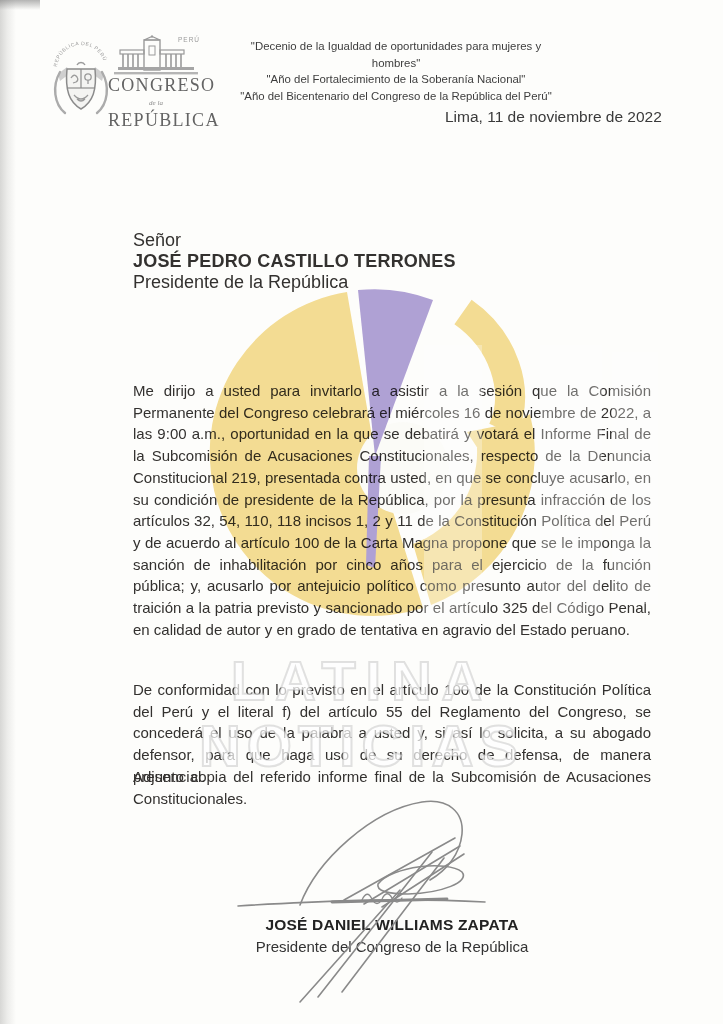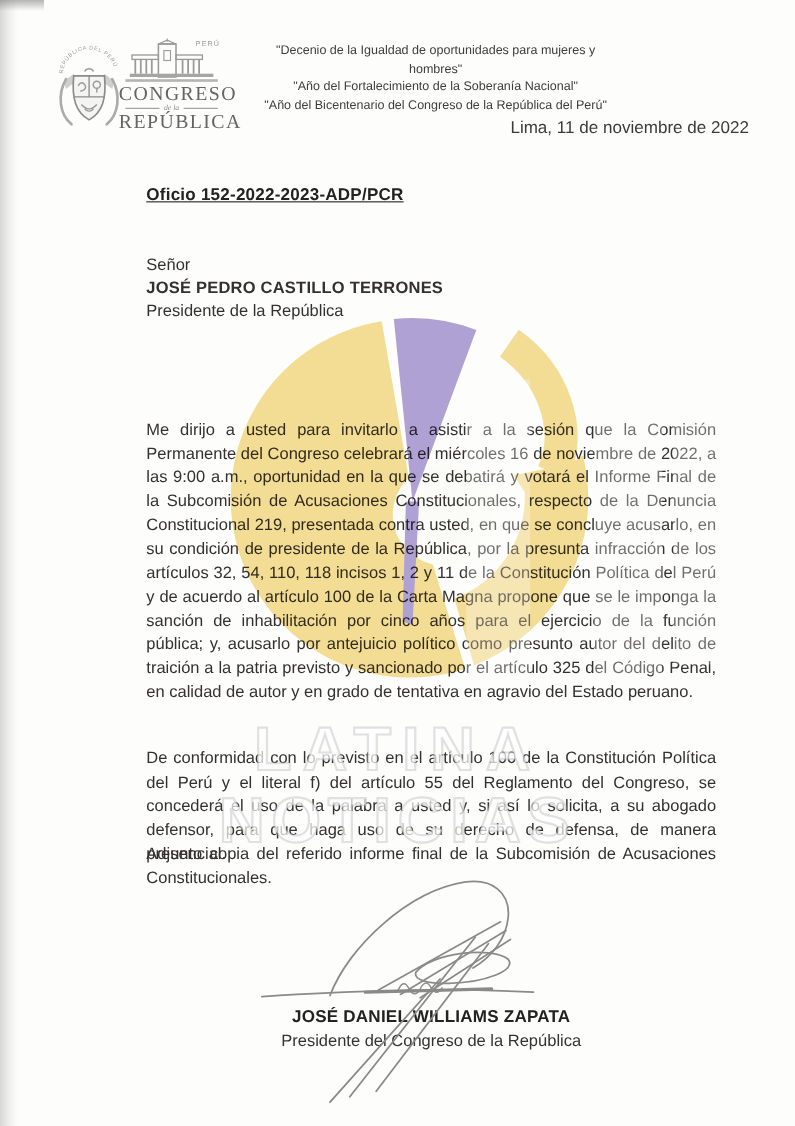--- a/index.html
+++ b/index.html
@@ -21,35 +21,35 @@
     position:absolute;left:0;top:0;width:40px;height:10px;
     background:linear-gradient(180deg,rgba(120,120,120,.55),rgba(120,120,120,0));
     z-index:6;
   }
   
   .coat{position:absolute;left:50px;top:36px;z-index:2;}
   .congress{position:absolute;left:108px;top:34px;width:96px;text-align:center;z-index:2;
     font-family:"Liberation Serif", serif;color:#6e6e6e;}
   .congress .building{display:block;margin:0 auto;}
   .congress .c-word{font-size:18px;letter-spacing:1.3px;color:#646464;line-height:15px;}
-  .congress .c-mid{display:flex;align-items:center;gap:4px;margin:1px 6px;}
+  .congress .c-mid{display:flex;align-items:center;gap:4px;margin:1px 6px;flex-direction:column;}
   .congress .c-mid .ln{flex:1;border-top:1px solid #9a9a9a;}
   .congress .c-mid .dela{font-size:7px;font-style:italic;color:#8a8a8a;white-space:nowrap;}
   .mottos{
     position:absolute;left:228px;top:38px;width:336px;text-align:center;
     font-size:11.4px;line-height:16.5px;color:#3d3d3d;z-index:2;
   }
-  .date-line{position:absolute;left:445px;top:108px;font-size:15.5px;color:#3a3a3a;z-index:2;margin-left:19px;}
+  .date-line{position:absolute;left:445px;top:108px;font-size:15.5px;color:#3a3a3a;z-index:2;}
   
   .refnum{
     position:absolute;left:133px;top:169px;
     font-size:15.5px;font-weight:bold;color:#222;
     text-decoration:underline;letter-spacing:.2px;z-index:2;
   }
-  .addr{position:absolute;left:133px;top:230px;font-size:15px;line-height:21px;z-index:2;}
+  .addr{position:absolute;left:133px;top:230px;font-size:18px;line-height:21px;z-index:2;}
   .addr .bold{font-weight:bold;letter-spacing:.2px;}
   .addr .under{text-decoration:underline;}
   .para{
     position:absolute;left:133px;width:518px;
     font-size:15px;line-height:21.7px;text-align:justify;z-index:1;
     color:#33312f;
   }
   #p1{top:380px;}
   #p2{top:649px;margin-top:30px;}
   #p3{top:766px;}
@@ -136,21 +136,20 @@
   </div>
 
   <div class="mottos">
     <div>"Decenio de la Igualdad de oportunidades para mujeres y hombres"</div>
     <div>"Año del Fortalecimiento de la Soberanía Nacional"</div>
     <div>"Año del Bicentenario del Congreso de la República del Perú"</div>
   </div>
 
   <div class="date-line">Lima, 11 de noviembre de 2022</div>
 
-  <div class="refnum">Oficio 152-2022-2023-ADP/PCR</div>
 
   <div class="addr">
     <div>Señor</div>
     <div class="bold">JOSÉ PEDRO CASTILLO TERRONES</div>
     <div>Presidente de la República</div>
   </div>
 
   <div class="para" id="p1">Me dirijo a usted para invitarlo a asistir a la sesión que la Comisión Permanente del Congreso celebrará el miércoles 16 de noviembre de 2022, a las 9:00 a.m., oportunidad en la que se debatirá y votará el Informe Final de la Subcomisión de Acusaciones Constitucionales, respecto de la Denuncia Constitucional 219, presentada contra usted, en que se concluye acusarlo, en su condición de presidente de la República, por la presunta infracción de los artículos 32, 54, 110, 118 incisos 1, 2 y 11 de la Constitución Política del Perú y de acuerdo al artículo 100 de la Carta Magna propone que se le imponga la sanción de inhabilitación por cinco años para el ejercicio de la función pública; y, acusarlo por antejuicio político como presunto autor del delito de traición a la patria previsto y sancionado por el artículo 325 del Código Penal, en calidad de autor y en grado de tentativa en agravio del Estado peruano.</div>
   <div class="para" id="p2">De conformidad con lo previsto en el artículo 100 de la Constitución Política del Perú y el literal f) del artículo 55 del Reglamento del Congreso, se concederá el uso de la palabra a usted y, si así lo solicita, a su abogado defensor, para que haga uso de su derecho de defensa, de manera presencial.</div>
   <div class="para" id="p3">Adjunto copia del referido informe final de la Subcomisión de Acusaciones Constitucionales.</div>

